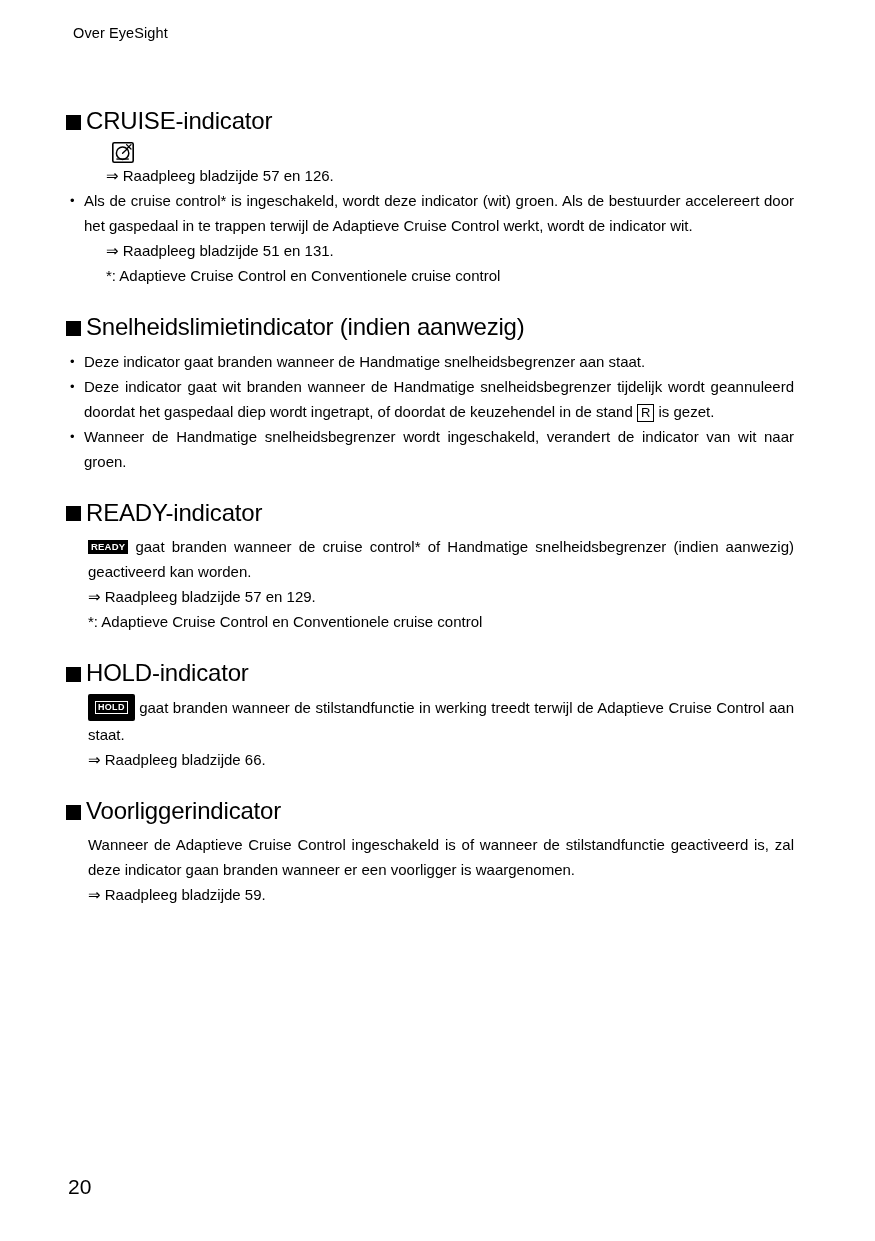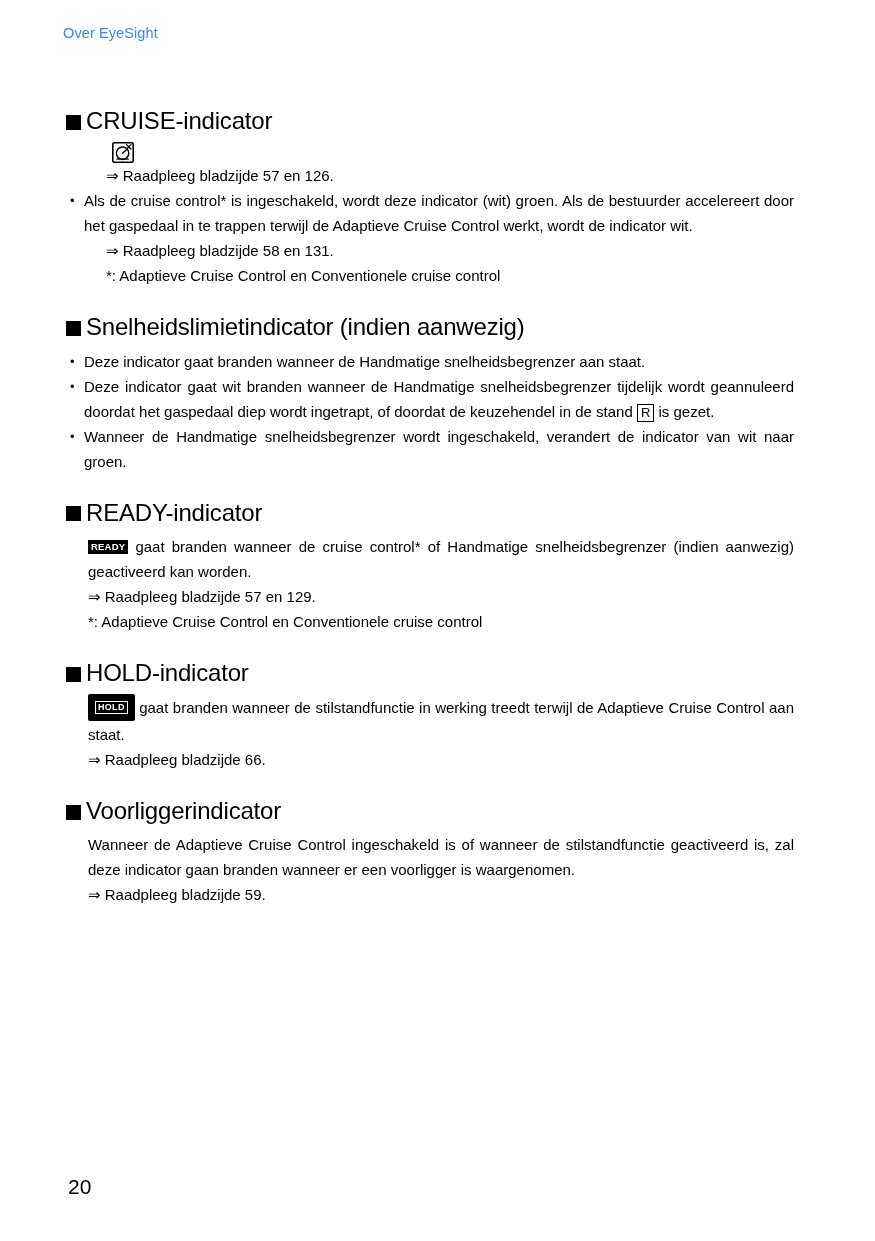--- a/index.html
+++ b/index.html
@@ -16,25 +16,25 @@
     width: 875px;
     height: 1241px;
     background: #ffffff;
     overflow: hidden;
     box-sizing: border-box;
   }
 
   
   .running-header {
     position: absolute;
-    left: 63px;
+    left: 73px;
     top: 25px;
     font-size: 14.5px;
     letter-spacing: 0.1px;
-    color: #3b82f6;
+    color: #000000;
   }
 
   
   .content {
     position: absolute;
     left: 66px;
     top: 108px;
     width: 728px;
   }
 
@@ -206,21 +206,21 @@
       </div>
 
       <div class="ref-line indent-2">⇒ Raadpleeg bladzijde 57 en 126.</div>
 
       <ul class="bullets">
         <li>
           <span>Als de cruise control* is ingeschakeld, wordt deze indicator (wit) groen. Als de bestuurder accelereert door het gaspedaal in te trappen terwijl de Adaptieve Cruise Control werkt, wordt de indicator wit.</span>
         </li>
       </ul>
 
-      <div class="ref-line indent-2">⇒ Raadpleeg bladzijde 58 en 131.</div>
+      <div class="ref-line indent-2">⇒ Raadpleeg bladzijde 51 en 131.</div>
       <div class="ref-line indent-2">*: Adaptieve Cruise Control en Conventionele cruise control</div>
     </div>
 
     <div class="gap-section"></div>
 
     <div>
       <h2 class="section-heading">
         <span class="heading-marker"></span>
         <span>Snelheidslimietindicator (indien aanwezig)</span>
       </h2>

